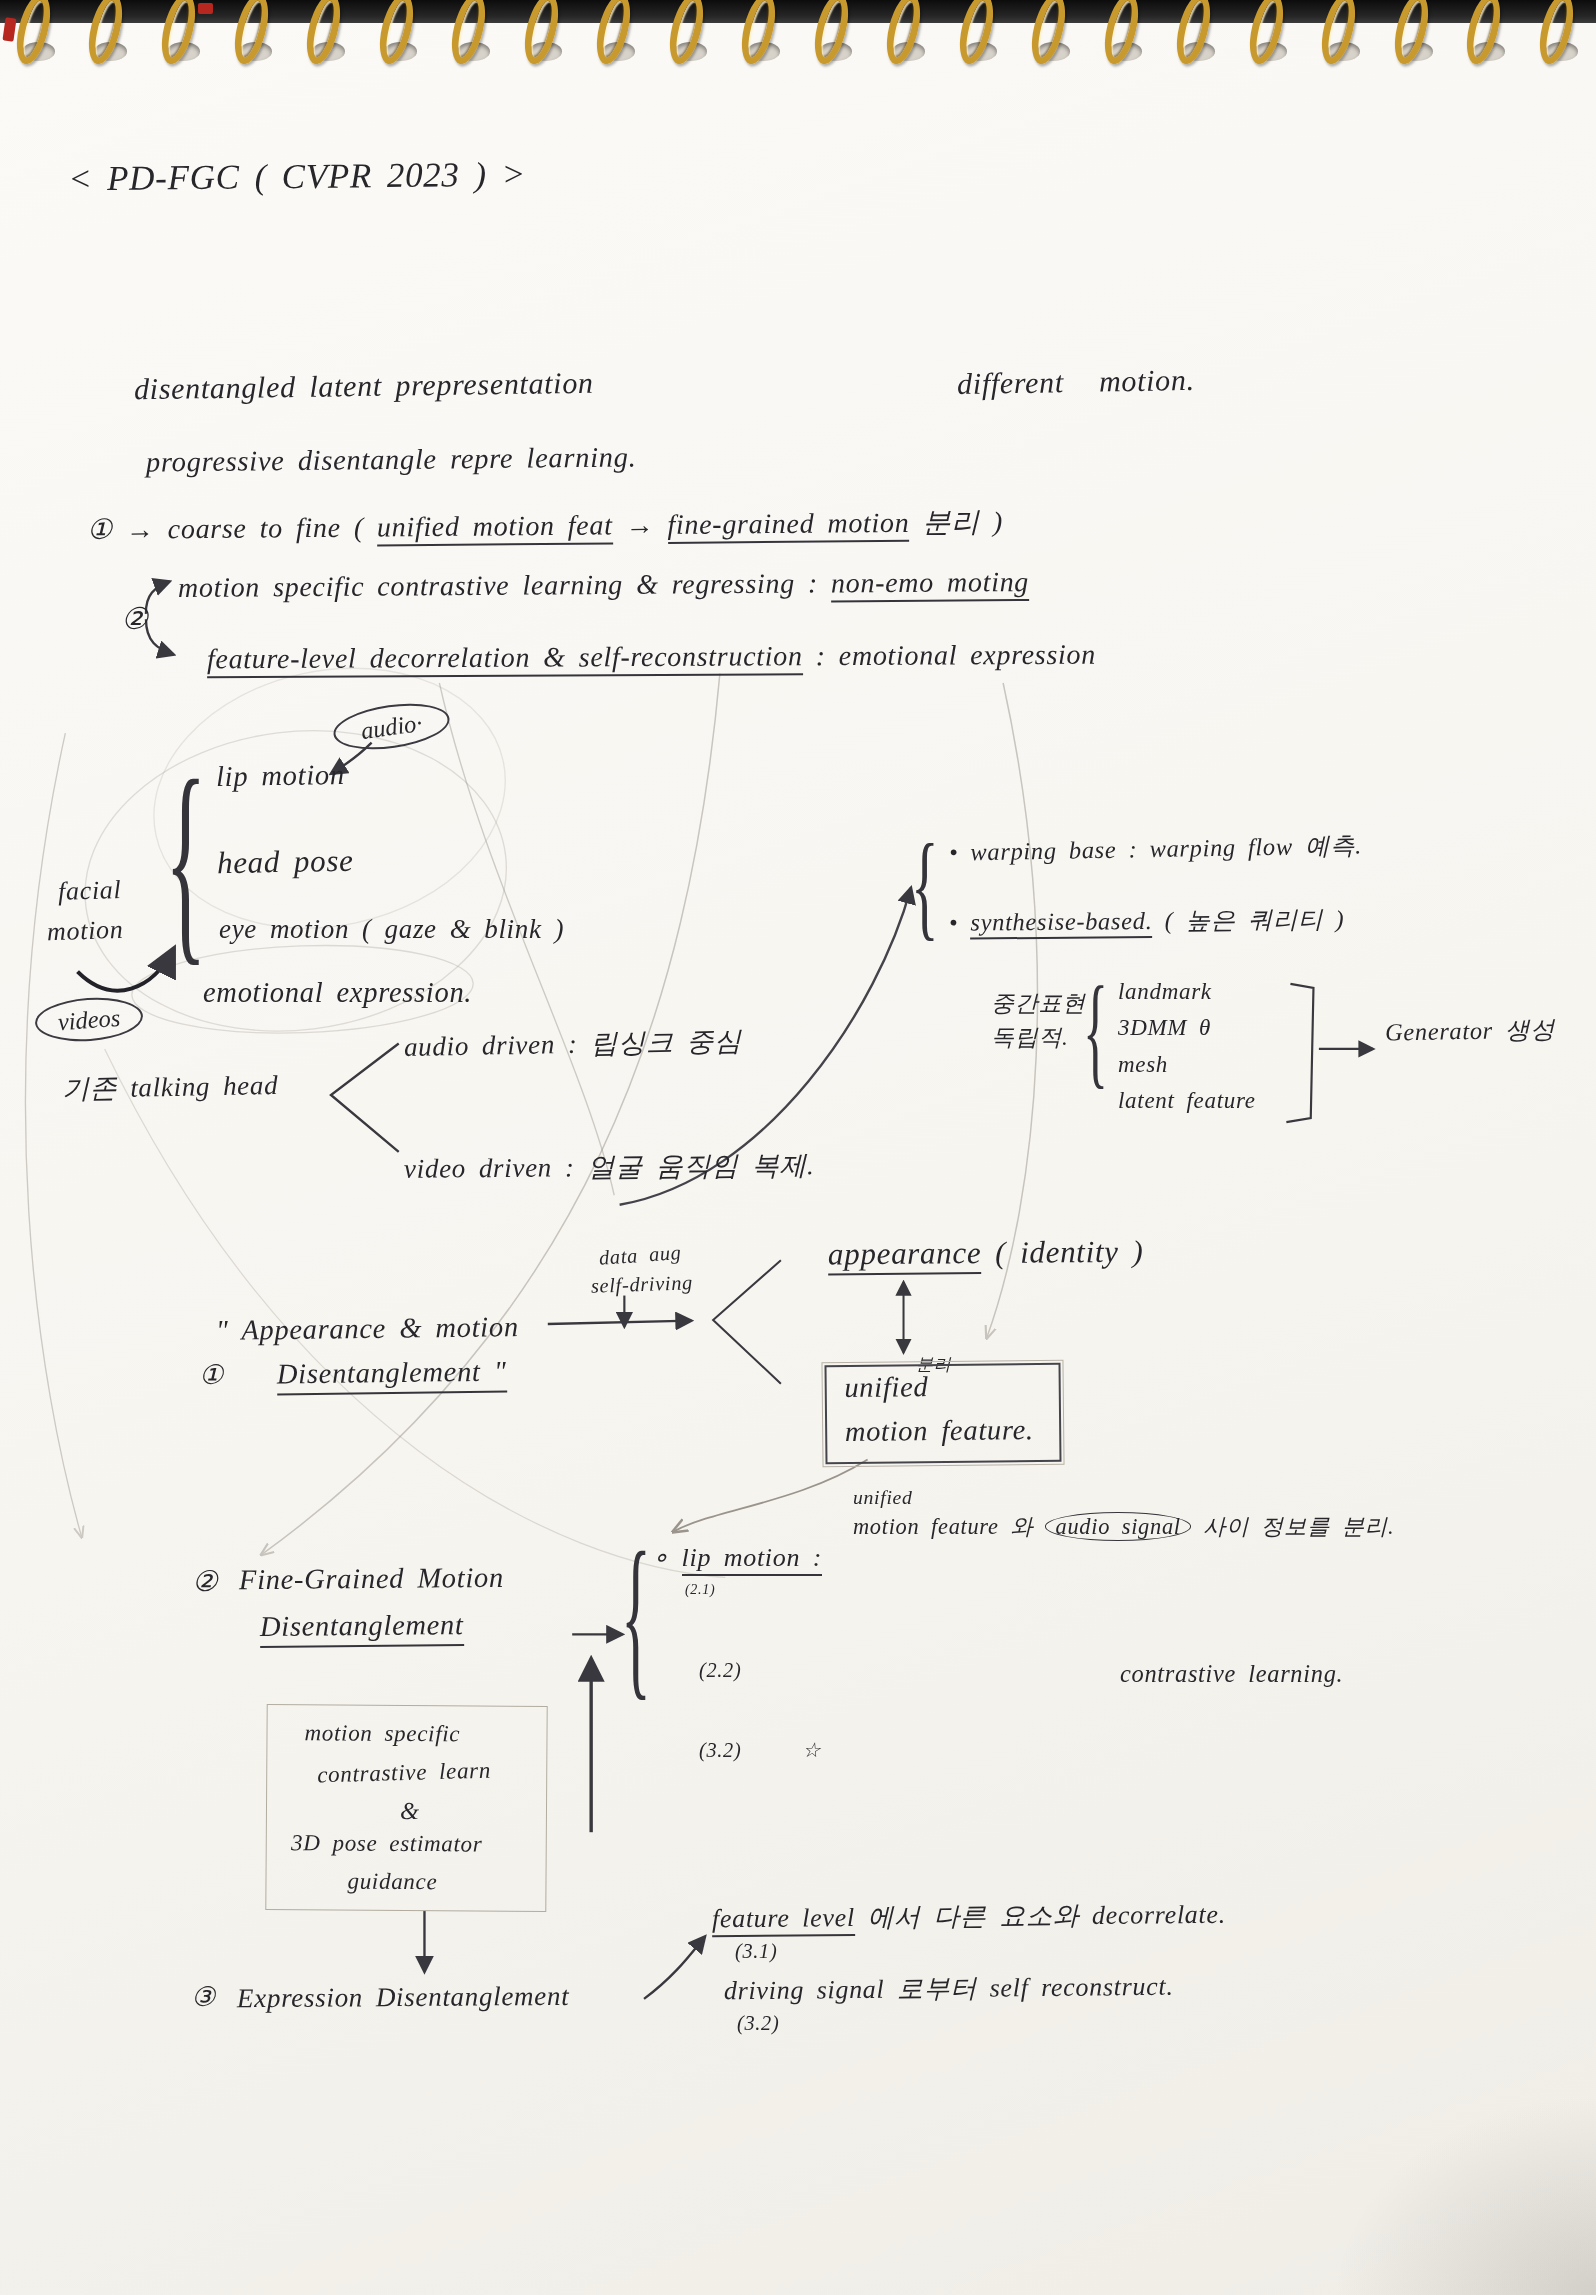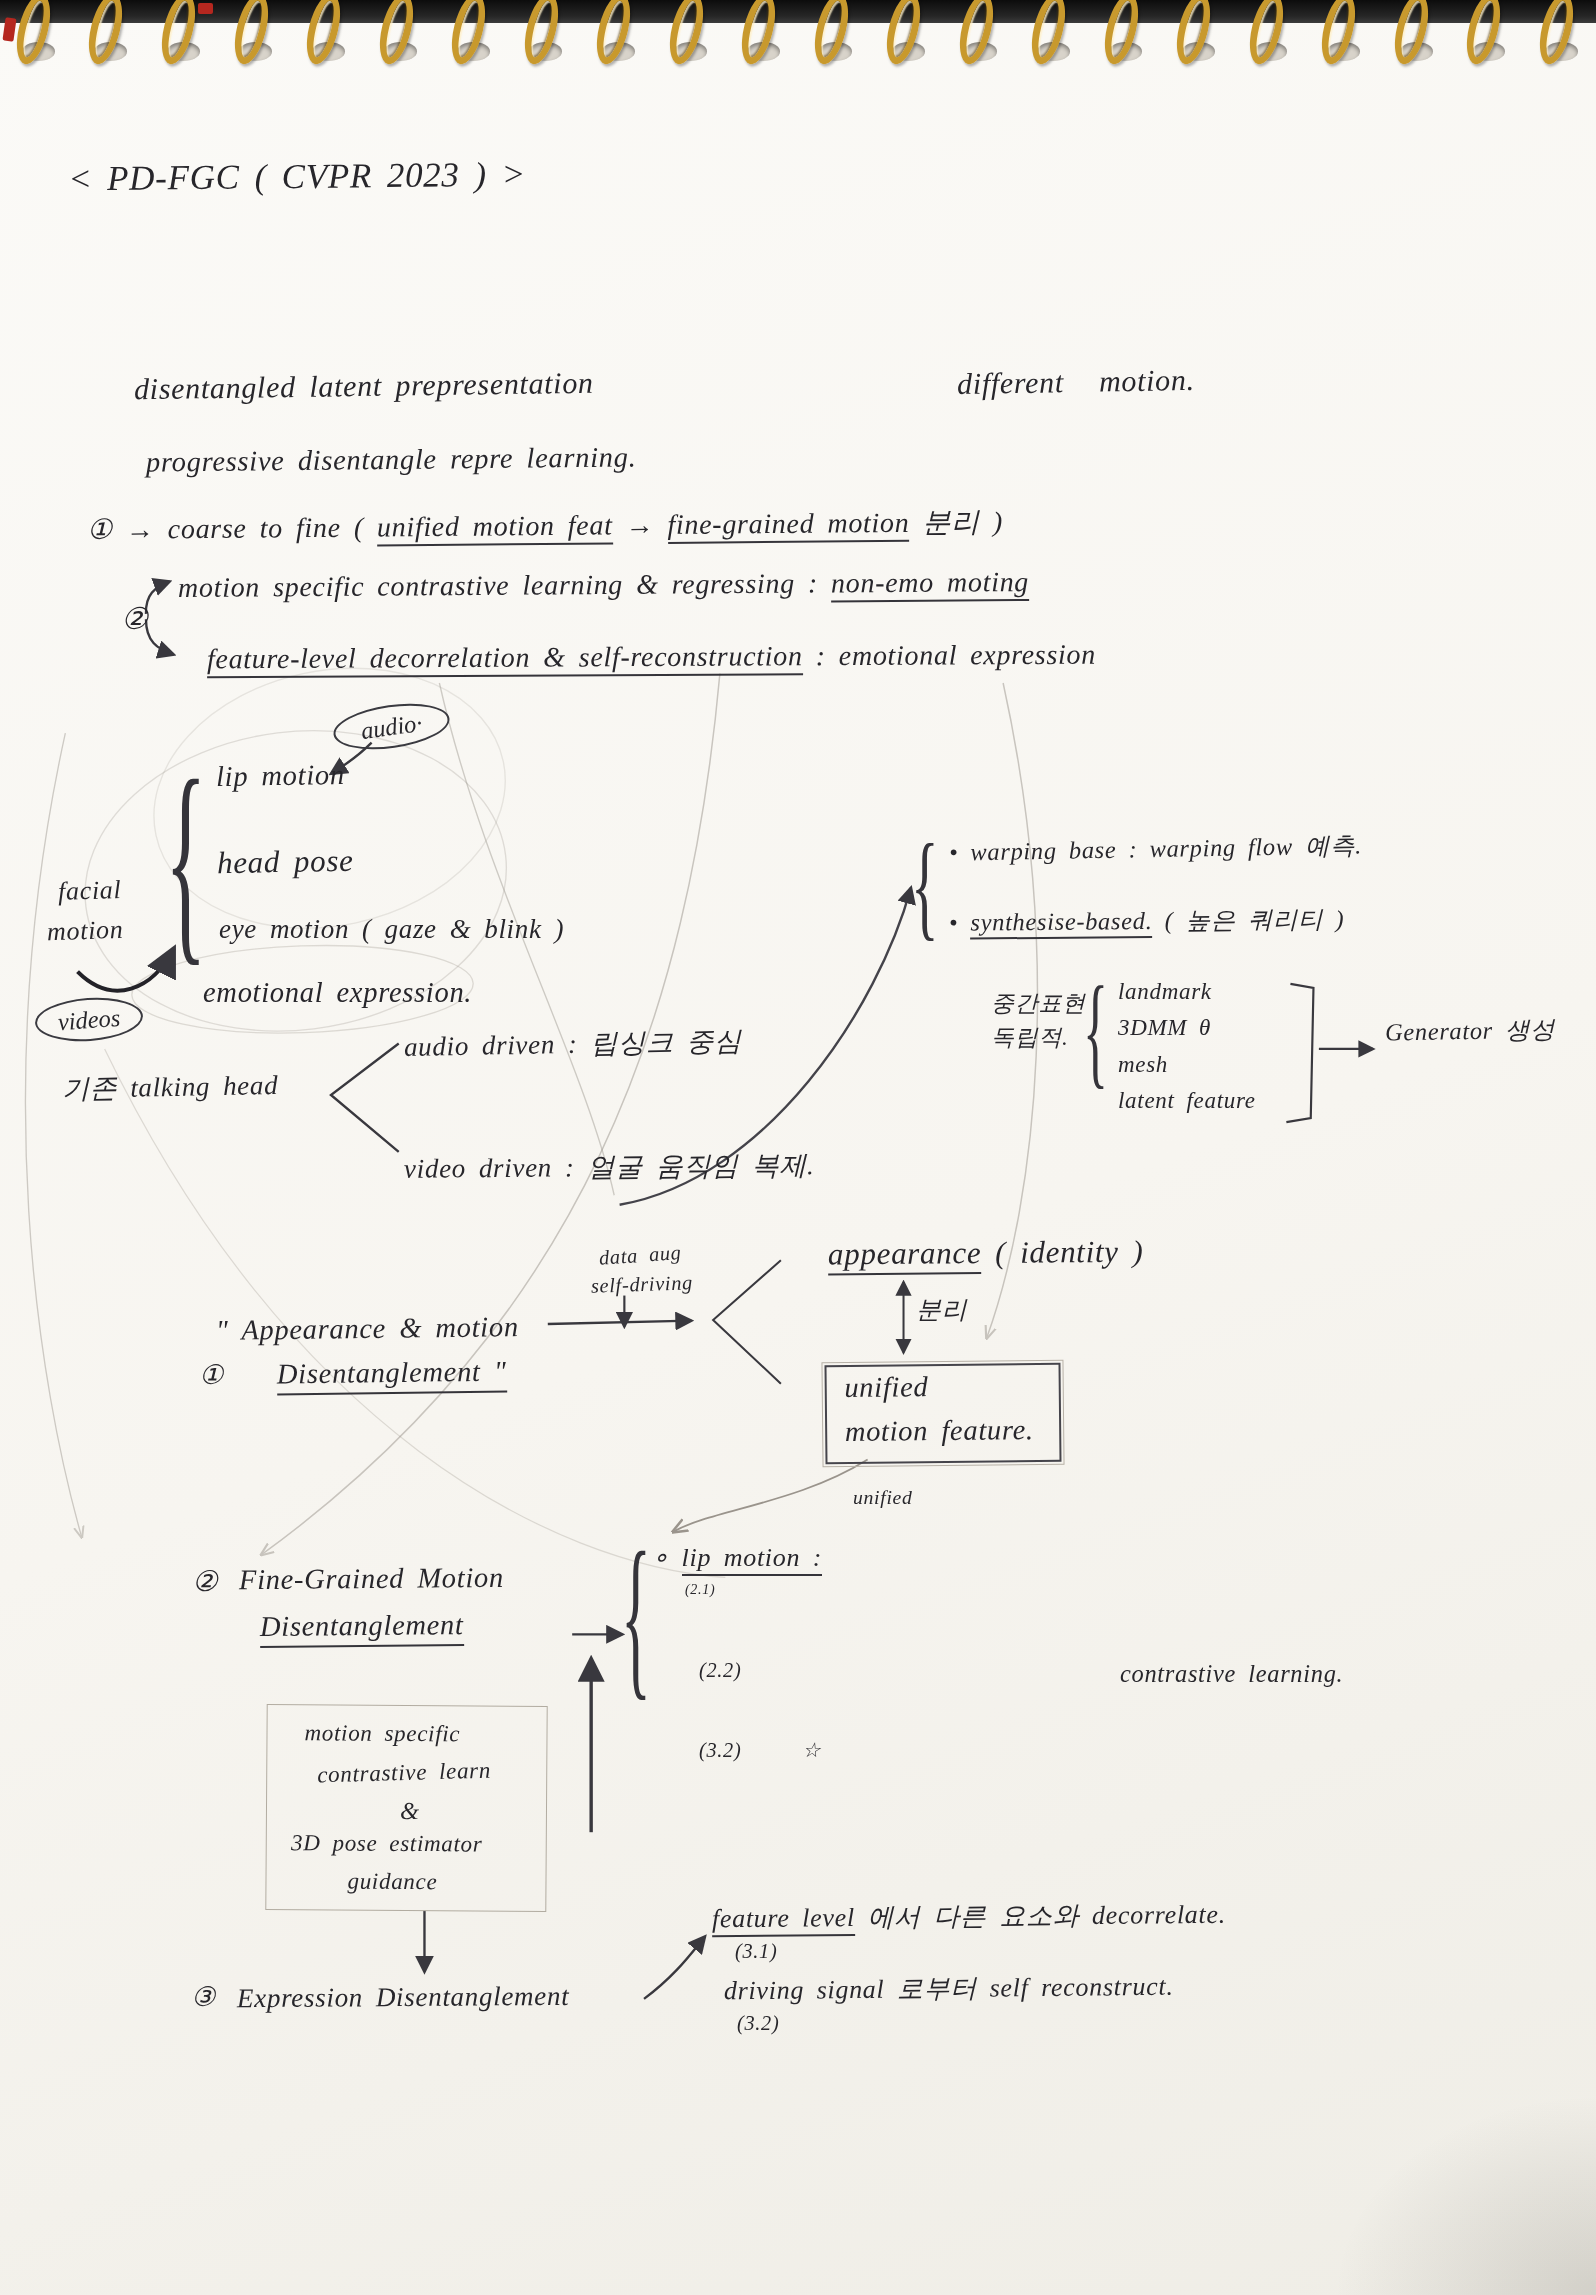--- a/index.html
+++ b/index.html
@@ -175,32 +175,35 @@
   <div class="hw" style="left:1118px;top:1052px;font-size:23px">mesh</div>
   <div class="hw" style="left:1118px;top:1088px;font-size:23px">latent feature</div>
   <div class="hw" style="left:1385px;top:1017px;font-size:24.4px;transform:rotate(-1deg)">Generator 생성</div>
 
   <div class="hw" style="left:599px;top:1244px;font-size:20.3px;transform:rotate(-4deg)">data aug</div>
   <div class="hw" style="left:591px;top:1273px;font-size:20.3px;transform:rotate(-2deg)">self-driving</div>
 
   <div class="hw" style="left:828px;top:1235px;font-size:31px;transform:rotate(-0.5deg)">
     <span class="u" style="border-bottom-width:2.7px">appearance</span><span> ( identity )</span>
   </div>
-  <div class="hw" style="left:916px;top:1296px;font-size:25px">분리</div>
+  <div class="hw" style="left:916px;top:1355px;font-size:17px">분리</div>
 
   <div class="hw" style="left:216px;top:1313px;font-size:28.5px;transform:rotate(-0.7deg)">" Appearance &amp; motion</div>
   <div class="hw u" style="left:277px;top:1357px;font-size:28.5px;transform:rotate(-0.7deg)">Disentanglement "</div>
   <div class="hw" style="left:199px;top:1360px;font-size:27px">①</div>
 
   <div class="box1" style="left:825px;top:1364px;width:236px;height:99px;transform:rotate(-0.6deg)">
     <div class="hw" style="left:17.6px;top:5.4px;font-size:28.5px;position:absolute">unified</div>
     <div class="hw" style="left:17.6px;top:49px;font-size:28.5px;position:absolute">motion feature.</div>
   </div>
 
   <div class="hw" style="left:853px;top:1486px;font-size:19.7px">unified</div>
+  <div class="hw" style="left:853px;top:1514px;font-size:22.4px">
+    <span>motion feature 와 </span><span class="circ">audio signal</span><span> 사이 정보를 분리.</span>
+  </div>
 
   <div class="hw" style="left:192px;top:1566px;font-size:28.5px">②</div>
   <div class="hw" style="left:239px;top:1563px;font-size:28.5px;transform:rotate(-0.5deg)">Fine-Grained Motion</div>
   <div class="hw u" style="left:260px;top:1610px;font-size:28.5px;transform:rotate(-0.5deg)">Disentanglement</div>
 
   <div class="brace" style="left:621px;top:1526px;font-size:78px;transform:scaleX(.8) scaleY(2.3)">{</div>
 
   <div class="hw" style="left:652px;top:1543px;font-size:26px">
     <span>∘ </span><span class="u">lip motion :</span>
   </div>

